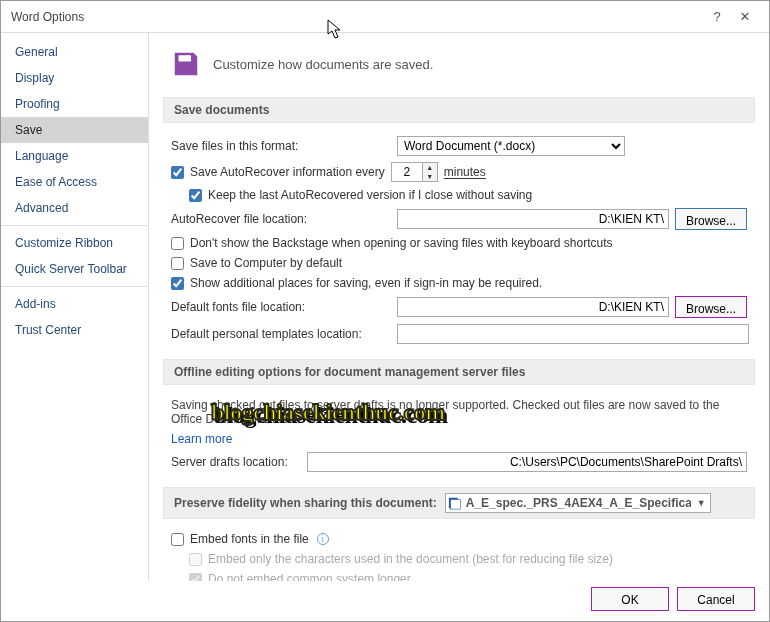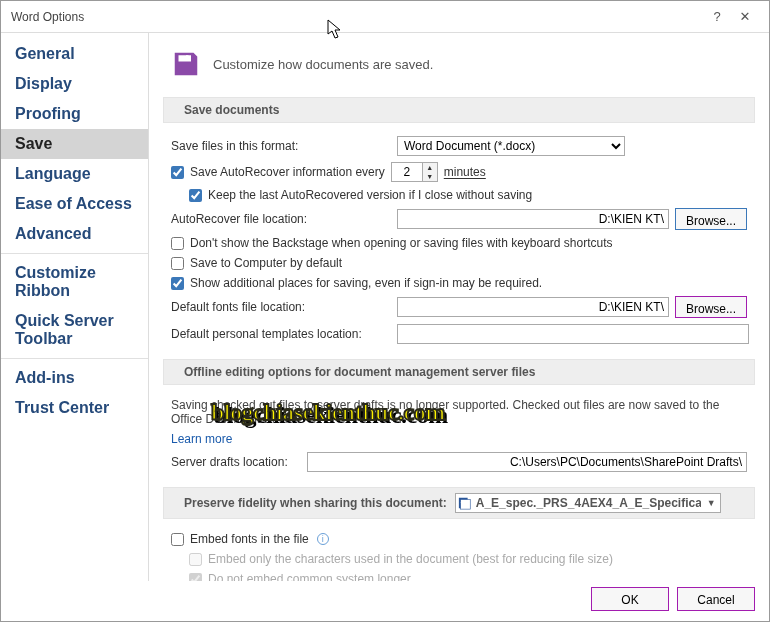--- a/index.html
+++ b/index.html
@@ -2,28 +2,28 @@
 <html><head>
 <meta charset="utf-8">
 <style>
 * { box-sizing: border-box; margin: 0; padding: 0; }
 body { font-family: "Segoe UI", Tahoma, sans-serif; font-size: 12px; color: #333; background: #fff; width: 770px; height: 622px; border: 1px solid #999; position: relative; }
 .titlebar { height: 32px; display: flex; align-items: center; padding: 0 10px; border-bottom: 1px solid #ddd; }
 .titlebar .title { flex: 1; font-size: 12px; color: #444; }
 .titlebar .help-icon, .titlebar .close-icon { width: 28px; text-align: center; font-size: 13px; color: #555; cursor: pointer; }
 .main { display: flex; height: 548px; }
 .sidebar { width: 148px; border-right: 1px solid #ddd; padding-top: 6px; background: #fff; }
-.sidebar .item { padding: 6px 14px; color: #264a7a; cursor: pointer; font-size: 16px; font-weight: bold; }
+.sidebar .item { padding: 6px 14px; color: #264a7a; cursor: pointer; font-size: 12px; }
 .sidebar .item.selected { background: #d4d4d4; color: #222; }
 .sidebar .sep { border-top: 1px solid #e0e0e0; margin: 4px 0; }
 .content { flex: 1; padding: 10px 14px 10px 14px; overflow: hidden; }
 .header-row { display: flex; align-items: center; gap: 12px; padding: 6px 0 14px 8px; }
 .save-svg { width: 30px; height: 30px; }
 .header-text { font-size: 13px; color: #555; }
-.section-head { background: #eee; border: 1px solid #e4e4e4; padding: 5px 20px; font-weight: 600; color: #555; font-size: 12px; margin: 4px 0 10px 0; }
+.section-head { background: #eee; border: 1px solid #e4e4e4; padding: 5px 10px; font-weight: 600; color: #555; font-size: 12px; margin: 4px 0 10px 0; }
 .row { display: flex; align-items: center; padding: 3px 0 3px 8px; gap: 6px; }
 .row.indent1 { padding-left: 26px; }
 .label { color: #333; }
 .hint { color: #444; }
 input[type="text"].fld { border: 1px solid #aaa; height: 20px; padding: 1px 4px; font-size: 12px; background: #fff; text-align: right; }
 select.fld { border: 1px solid #aaa; height: 20px; font-size: 12px; background: #fff; padding: 0 2px; }
 .spin { display: inline-flex; align-items: center; border: 1px solid #aaa; height: 20px; }
 .spin input { border: none; width: 30px; text-align: center; font-size: 12px; height: 18px; outline: none; }
 .spin .arrows { display: flex; flex-direction: column; border-left: 1px solid #aaa; }
 .spin .arr { width: 14px; height: 9px; font-size: 7px; line-height: 9px; text-align: center; background: #f3f3f3; cursor: pointer; }

